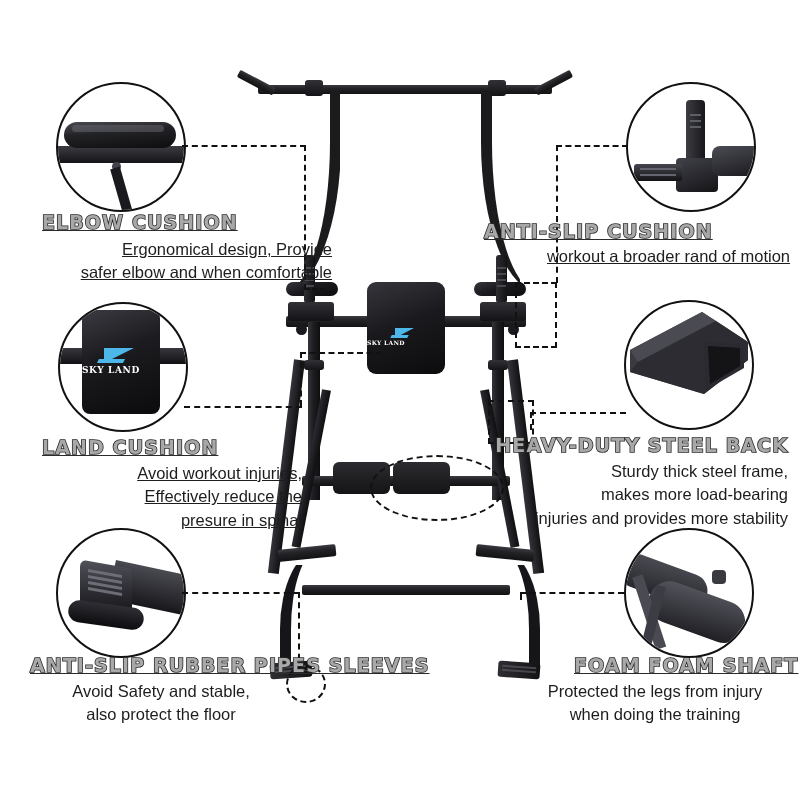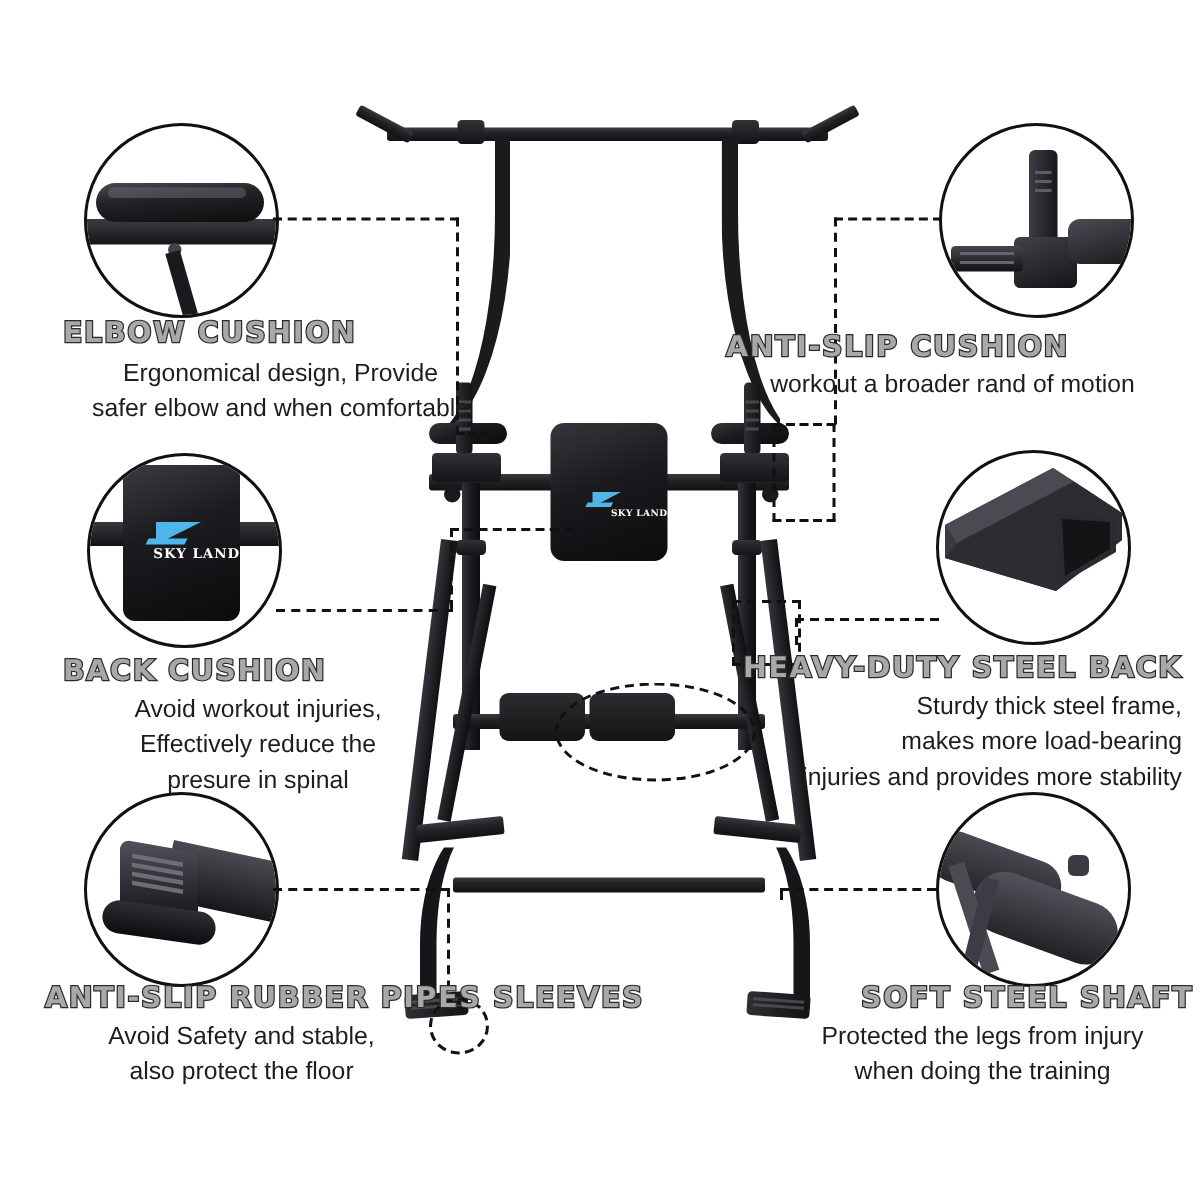--- a/index.html
+++ b/index.html
@@ -38,21 +38,21 @@
   }
   .feat-body{
     position:absolute;
     font-family:"Liberation Sans", sans-serif;
     font-size:16.5px;
     color:#1d1d1d;
     line-height:1.42;
     white-space:pre-line;
   }
   .ta-right{text-align:right;}
-  .ta-left{text-align:center;}
+  .ta-left{text-align:right;text-decoration:underline;}
   .ta-center{text-align:center;}
 
   
   .dash-h{position:absolute;border-top:2px dashed #111;height:0;}
   .dash-v{position:absolute;border-left:2px dashed #111;width:0;}
   .dash-box{position:absolute;border:2px dashed #111;background:transparent;}
   .dash-ellipse{position:absolute;border:2px dashed #111;border-radius:50%;background:transparent;}
   .dash-circle-sm{position:absolute;border:2px dashed #111;border-radius:50%;}
 
   
@@ -77,21 +77,21 @@
   }
   .foampad{
     position:absolute;
     background:linear-gradient(180deg,#2c2c30,#141416);
     border-radius:6px;
   }
   .knob{position:absolute;background:#1a1a1e;border-radius:50%;}
   .clampblk{position:absolute;background:linear-gradient(180deg,#313136,#141417);border-radius:3px;}
 
   
-  .logo{position:absolute;text-align:right;}
+  .logo{position:absolute;text-align:left;}
   .logo .flag{
     position:relative;width:46px;height:17px;margin:0 auto 1px;
   }
   .logo .flag .tri{
     position:absolute;left:6px;top:0;width:0;height:0;
     border-left:30px solid #4cb7e8;
     border-bottom:15px solid transparent;
   }
   .logo .flag .tail{
     position:absolute;left:0;top:11px;width:26px;height:4px;
@@ -257,21 +257,21 @@
               <span class="tail"></span>
           </div>
           <div class="word">SKY LAND</div>
         </div>
       </div>
     </div>
     <div class="dash-h" style="left:184px;top:406px;width:118px;"></div>
     <div class="dash-v" style="left:300px;top:352px;height:54px;"></div>
     <div class="dash-h" style="left:300px;top:352px;width:82px;"></div>
 
-    <div class="feat-title ta-left" style="left:42px;top:438px;">BACK CUSHION</div>
+    <div class="feat-title ta-left" style="left:42px;top:438px;">LAND CUSHION</div>
     <div class="feat-body ta-left" style="left:42px;top:462px;width:260px;">Avoid workout injuries,
 Effectively reduce the
 presure in spinal</div>
   </div>
 
   <div class="callout">
     <div class="circle" style="left:624px;top:300px;width:126px;height:126px;">
       <div class="inner">
         <svg width="126" height="126" viewBox="0 0 126 126">
           <polygon points="4,48 76,10 122,40 122,58 78,92 4,70" fill="#3a3a40"></polygon>
@@ -319,18 +319,18 @@
         <div style="position:absolute;left:-6px;top:18px;width:92px;height:34px;border-radius:17px;background:linear-gradient(175deg,#4c4c54,#212127);transform:rotate(20deg);transform-origin:left center;"></div>
         <div style="position:absolute;left:24px;top:44px;width:100px;height:42px;border-radius:21px;background:linear-gradient(175deg,#55555e,#1d1d22);transform:rotate(20deg);transform-origin:left center;"></div>
         <div style="position:absolute;left:86px;top:40px;width:14px;height:14px;border-radius:4px;background:#3a3a41;"></div>
         <div style="position:absolute;left:6px;top:46px;width:11px;height:76px;background:#4a4a52;transform:rotate(-18deg);transform-origin:top center;"></div>
         <div style="position:absolute;left:30px;top:56px;width:10px;height:72px;background:#3c3c44;transform:rotate(14deg);transform-origin:top center;"></div>
       </div>
     </div>
     <div class="dash-h" style="left:520px;top:592px;width:104px;"></div>
     <div class="dash-v" style="left:520px;top:592px;height:8px;"></div>
 
-    <div class="feat-title ta-left" style="left:574px;top:656px;">SOFT STEEL SHAFT</div>
+    <div class="feat-title ta-left" style="left:574px;top:656px;">FOAM FOAM SHAFT</div>
     <div class="feat-body ta-center" style="left:520px;top:680px;width:270px;">Protected the legs from injury
 when doing the training</div>
   </div>
 
 </div>
 
 </body></html>

